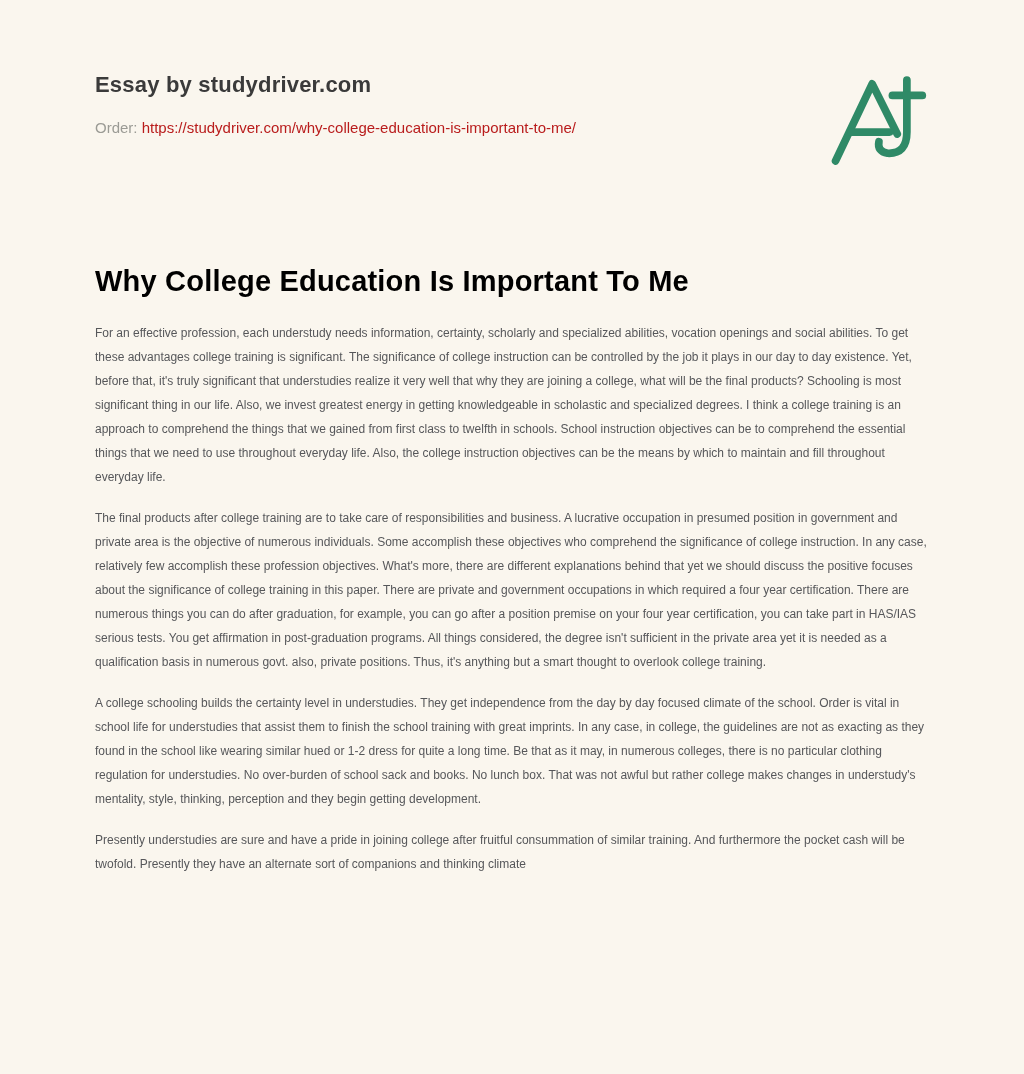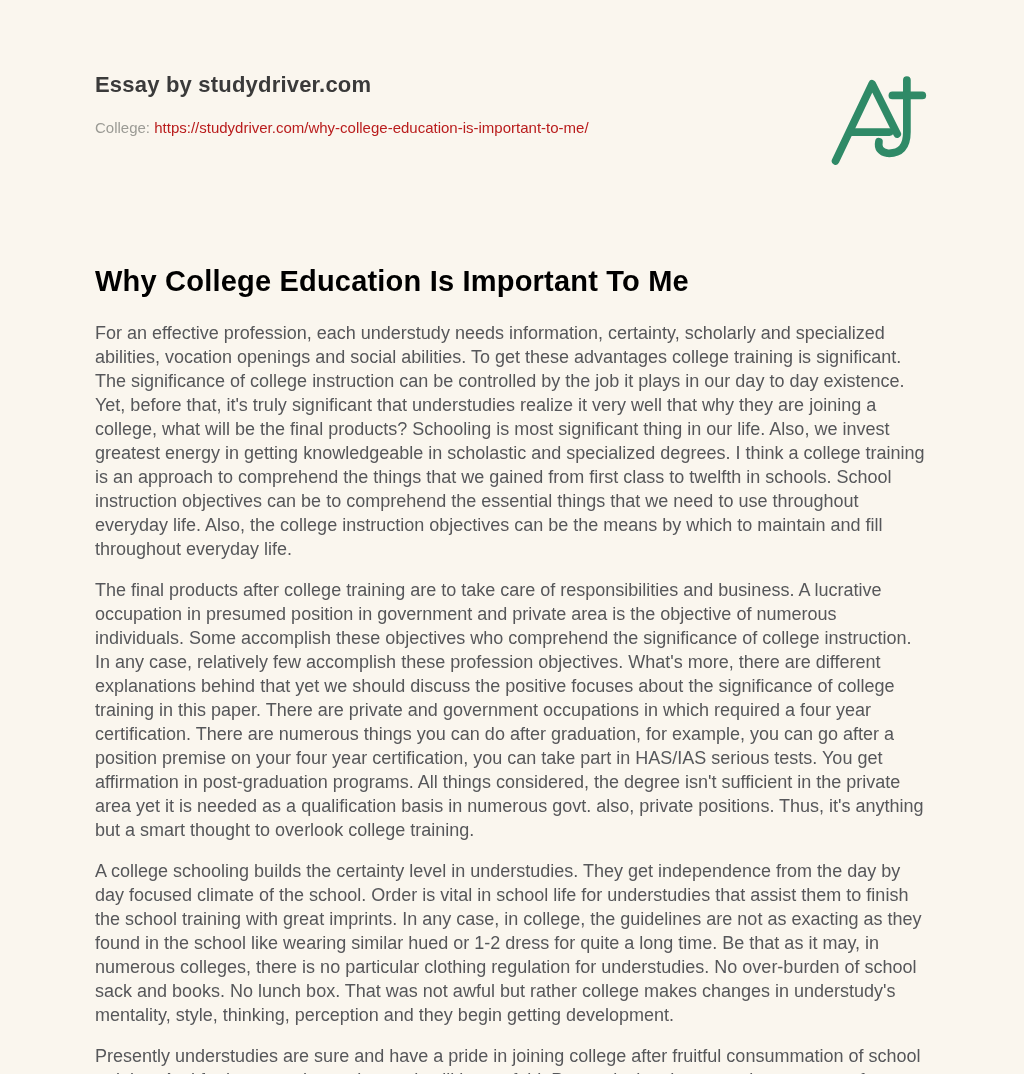--- a/index.html
+++ b/index.html
@@ -48,39 +48,39 @@
   .logo svg { width: 100%; height: 100%; display: block; }
   .essay-title {
     margin-top: 96px;
     font-size: 29px;
     line-height: 36px;
     font-weight: 700;
     color: #000000;
     letter-spacing: 0.2px;
   }
   .content .para {
-    font-size: 18px;
+    font-size: 12px;
     line-height: 24px;
     color: #56575a;
     margin-top: 17px;
   }
   .content .para:first-of-type {
     margin-top: 22px;
   }
 </style>
 </head>
 <body>
 
 <div class="page">
 
   <header class="header">
     <div class="header-text">
       <div class="site-title">Essay by studydriver.com</div>
       <div class="source-line">
-        <span class="source-label">College:</span>
+        <span class="source-label">Order:</span>
         <a class="source-url" href="#">https://studydriver.com/why-college-education-is-important-to-me/</a>
       </div>
     </div>
 
     <div class="logo">
       <svg viewBox="0 0 110 95" fill="none" xmlns="http://www.w3.org/2000/svg">
         <path d="M12 90 L50 10 L76 62" stroke="#2f8a67" stroke-width="8" stroke-linecap="round" stroke-linejoin="round"></path>
         <path d="M28 60 L68 60" stroke="#2f8a67" stroke-width="8" stroke-linecap="round"></path>
         <path d="M86 6 L86 60 Q86 83 66 82 Q55 80 57 70" stroke="#2f8a67" stroke-width="8" stroke-linecap="round"></path>
         <path d="M71 22 L102 22" stroke="#2f8a67" stroke-width="8" stroke-linecap="round"></path>
@@ -90,16 +90,16 @@
 
   <main class="content">
     <h1 class="essay-title">Why College Education Is Important To Me</h1>
 
     <p class="para">For an effective profession, each understudy needs information, certainty, scholarly and specialized abilities, vocation openings and social abilities. To get these advantages college training is significant. The significance of college instruction can be controlled by the job it plays in our day to day existence. Yet, before that, it's truly significant that understudies realize it very well that why they are joining a college, what will be the final products? Schooling is most significant thing in our life. Also, we invest greatest energy in getting knowledgeable in scholastic and specialized degrees. I think a college training is an approach to comprehend the things that we gained from first class to twelfth in schools. School instruction objectives can be to comprehend the essential things that we need to use throughout everyday life. Also, the college instruction objectives can be the means by which to maintain and fill throughout everyday life.</p>
 
     <p class="para">The final products after college training are to take care of responsibilities and business. A lucrative occupation in presumed position in government and private area is the objective of numerous individuals. Some accomplish these objectives who comprehend the significance of college instruction. In any case, relatively few accomplish these profession objectives. What's more, there are different explanations behind that yet we should discuss the positive focuses about the significance of college training in this paper. There are private and government occupations in which required a four year certification. There are numerous things you can do after graduation, for example, you can go after a position premise on your four year certification, you can take part in HAS/IAS serious tests. You get affirmation in post-graduation programs. All things considered, the degree isn't sufficient in the private area yet it is needed as a qualification basis in numerous govt. also, private positions. Thus, it's anything but a smart thought to overlook college training.</p>
 
     <p class="para">A college schooling builds the certainty level in understudies. They get independence from the day by day focused climate of the school. Order is vital in school life for understudies that assist them to finish the school training with great imprints. In any case, in college, the guidelines are not as exacting as they found in the school like wearing similar hued or 1-2 dress for quite a long time. Be that as it may, in numerous colleges, there is no particular clothing regulation for understudies. No over-burden of school sack and books. No lunch box. That was not awful but rather college makes changes in understudy's mentality, style, thinking, perception and they begin getting development.</p>
 
-    <p class="para">Presently understudies are sure and have a pride in joining college after fruitful consummation of school training. And furthermore the pocket cash will be twofold. Presently they have an alternate sort of companions and thinking climate</p>
+    <p class="para">Presently understudies are sure and have a pride in joining college after fruitful consummation of similar training. And furthermore the pocket cash will be twofold. Presently they have an alternate sort of companions and thinking climate</p>
   </main>
 
 </div>
 
 </body></html>

